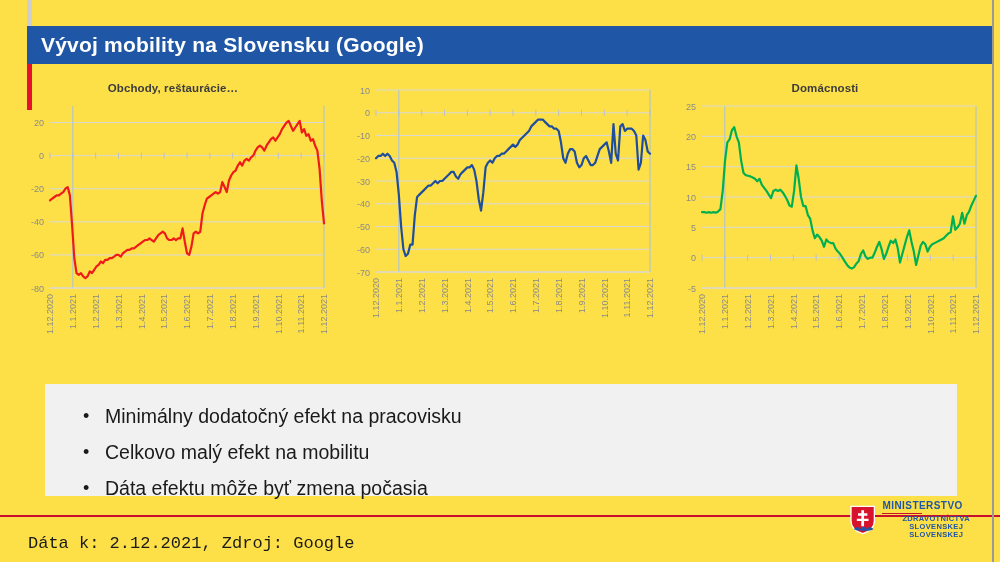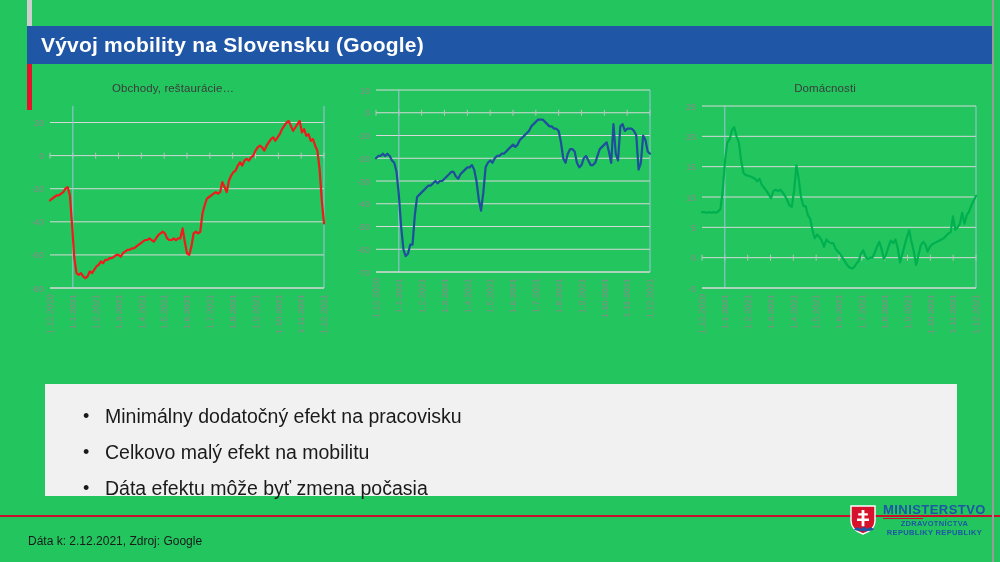--- a/index.html
+++ b/index.html
@@ -2,21 +2,21 @@
 <html><head>
 <meta charset="utf-8">
 <style>
   html,body{margin:0;padding:0;}
   body{
     width:1000px;height:562px;background:#ffffff;
     font-family:"Liberation Sans", sans-serif;
     overflow:hidden;position:relative;
   }
   
-  #slide{position:absolute;inset:0;background:#22c55e;padding-left:27px;}
+  #slide{position:absolute;inset:0;background:#fde047;padding-left:27px;}
   .rail{position:absolute;left:27px;width:5px;}
   .rail-grey{top:0;height:26px;background:#cfcfcf;}
   .rail-red{top:64px;height:46px;background:#e8112d;}
 
   
   .titlebar{
     position:absolute;left:27px;top:26px;right:8px;height:38px;
     background:#1f56a5;display:flex;align-items:center;
   }
   .titlebar .title{
@@ -24,21 +24,21 @@
     padding-left:14px;white-space:nowrap;
   }
 
   
   .charts{
     position:absolute;left:10px;top:78px;width:980px;height:292px;
     display:flex;
   }
   .chart-card{width:326px;height:292px;position:relative;}
   .chart-title{
-    text-align:center;font-size:11.5px;font-weight:normal;color:#3c3c3c;
+    text-align:center;font-size:11.5px;font-weight:bold;color:#3c3c3c;
     margin:0;padding-top:4px;letter-spacing:.1px;
   }
   .chart-svg{display:block;margin:0 auto;}
 
   
   .bullets{
     position:absolute;left:45px;top:384px;width:912px;height:112px;
     background:#f1f1f1;
   }
   .bullets ul{margin:0;padding:14px 0 0 38px;list-style:none;}
@@ -48,29 +48,30 @@
   }
   .bullets li .dot{
     position:absolute;left:0;top:0;line-height:36px;font-size:18px;color:#1a1a1a;
   }
 
   
   .footer-rule{
     position:absolute;left:0;top:515px;width:1000px;height:2px;background:#c8102e;
   }
   .footer-note{
-    position:absolute;left:28px;top:534px;font-size:12px;color:#1a1a1a;
+    position:absolute;left:28px;top:534px;font-size:17px;color:#1a1a1a;
     white-space:nowrap;
+    font-family:Liberation Mono, monospace;
   }
   .logo{
     position:absolute;left:850px;top:500px;width:140px;height:40px;
     display:flex;align-items:center;gap:7px;
   }
   .logo-text{line-height:1.08;}
-  .logo-text .l1{color:#1f56a5;font-size:13px;font-weight:bold;letter-spacing:.45px;}
+  .logo-text .l1{color:#1f56a5;font-size:10px;font-weight:bold;letter-spacing:.45px;}
   .logo-text .l1::after{
     content:"";display:block;width:40px;height:1px;background:#c8102e;margin:1px 0 1px 0;
   }
   .logo-text .l2,.logo-text .l3{color:#1f56a5;font-size:7.5px;font-weight:bold;letter-spacing:.35px;text-align:center;}
   .right-edge{
     position:absolute;left:992px;top:0;width:2px;height:562px;background:#9a9a9a;
   }
   .tick-label{font-size:9px;fill:#8a8a8a;font-family:"Liberation Sans",sans-serif;}
   .xtick-label{font-size:9px;fill:#8a8a8a;font-family:"Liberation Sans",sans-serif;}
 </style>
@@ -259,18 +260,18 @@
 
   <div class="logo">
     <svg width="26" height="30" viewBox="0 0 26 30">
       <path d="M1 1 H25 V16 C25 23 19 27 13 29 C7 27 1 23 1 16 Z" fill="#d7122d" stroke="#ffffff" stroke-width="1.4"></path>
       <path d="M11.6 5 h2.8 v3.2 h3.4 v2.4 h-3.4 v3 h4.6 v2.5 h-4.6 v5.2 h-2.8 v-5.2 h-4.6 v-2.5 h4.6 v-3 h-3.4 V8.2 h3.4 z" fill="#ffffff"></path>
       <path d="M4 24.2 c2.2-2.4 5.2-2.4 7 0 c1.2-3 4.8-3 6 0 c1.8-2.4 4.8-2.4 7 0 c-2 2.6-17.9 2.6-20 0 z" fill="#1f56a5"></path>
     </svg>
     <div class="logo-text">
       <div class="l1">MINISTERSTVO</div>
       <div class="l2">ZDRAVOTNÍCTVA</div>
-      <div class="l3">REPUBLIKY REPUBLIKY</div>
+      <div class="l3">SLOVENSKEJ SLOVENSKEJ</div>
     </div>
   </div>
 
   <div class="right-edge"></div>
 </div>
 
 </body></html>

